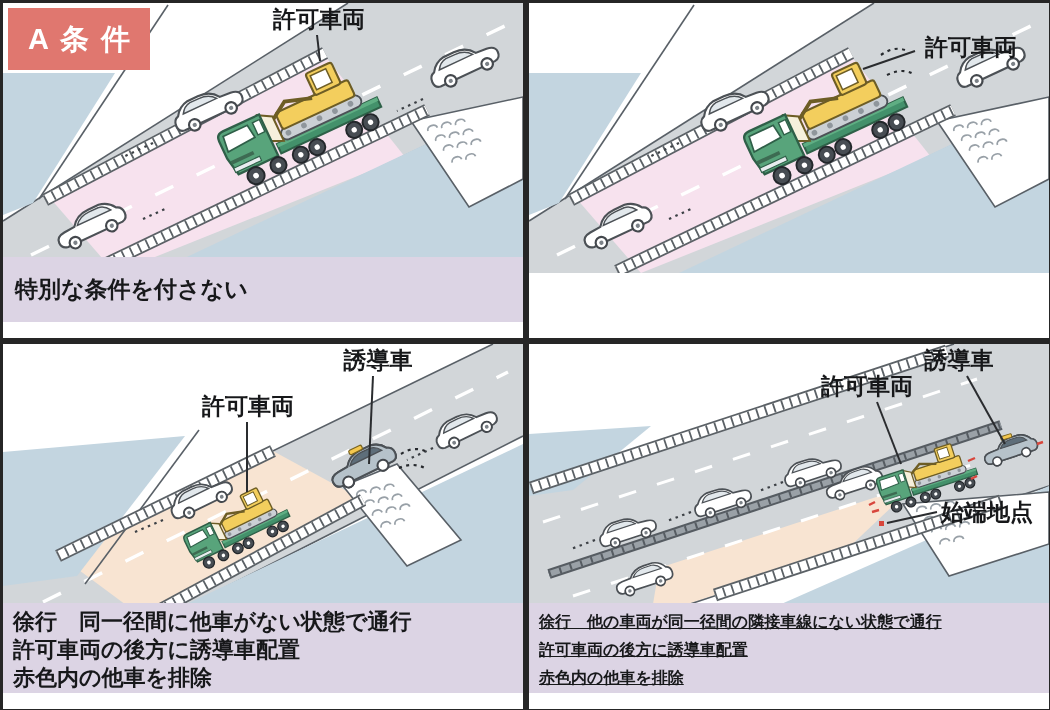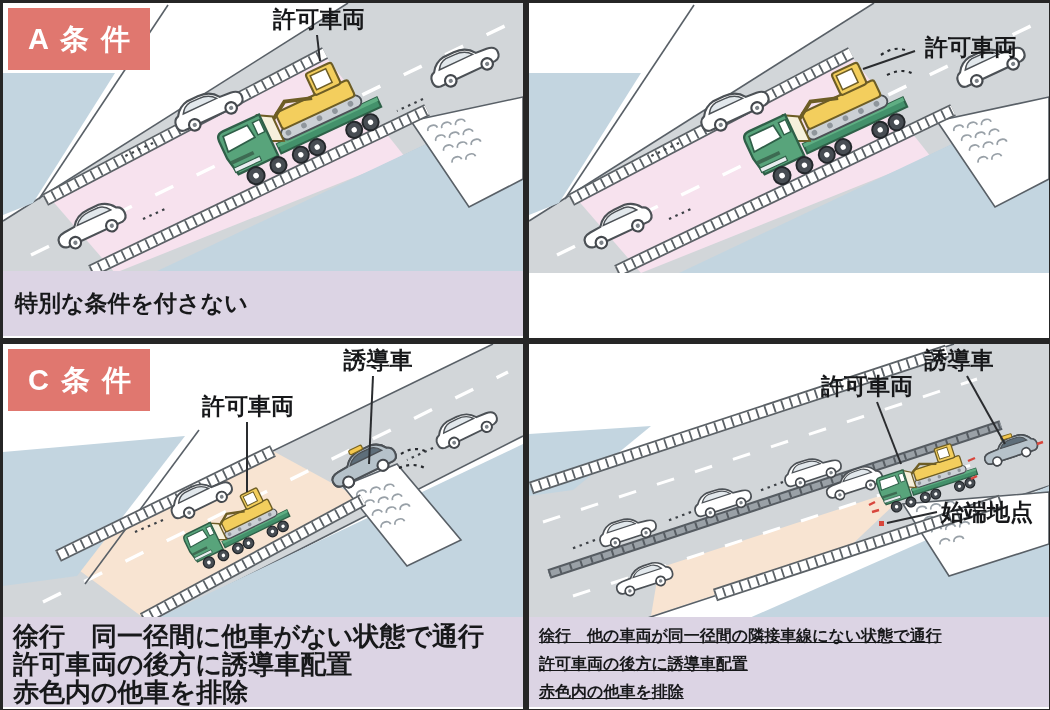--- a/index.html
+++ b/index.html
@@ -5,24 +5,24 @@
   html,body{margin:0;padding:0;}
   body{font-family:"Liberation Sans",sans-serif;background:#fff;}
   #frame{width:1050px;height:710px;background:#262626;box-sizing:border-box;
          padding:3px;display:grid;grid-template-columns:520px 520px;
          grid-template-rows:335px 365px;gap:6px;}
   .panel{position:relative;background:#fff;overflow:hidden;}
   .panel svg{display:block;}
   .badge{position:absolute;top:5px;left:5px;width:142px;height:62px;
          background:#E0776F;color:#fff;font-weight:bold;font-size:29px;
          line-height:62px;padding-left:20px;letter-spacing:2px;box-sizing:border-box;}
-  .caption{position:absolute;left:0;right:0;bottom:2px;background:#DCD4E4;
+  .caption{position:absolute;left:0;right:0;bottom:16px;background:#DCD4E4;
            color:#17181a;font-weight:bold;box-sizing:border-box;}
   .cap-1{height:65px;line-height:65px;font-size:23px;padding:0 12px;}
-  .cap-3{height:90px;padding:5px 10px 0 10px;font-size:26px;line-height:28px;}
+  .cap-3{height:90px;padding:5px 10px 0 10px;font-size:22px;line-height:28px;}
   .cap-3.small{font-size:16px;text-decoration:underline;}
   .cap-line{white-space:nowrap;}
   
   .road{fill:#D2D6D9;}
   .water{fill:#C3D5E0;}
   .bank{fill:#fff;stroke:#596067;stroke-width:1.6;}
   .zoneP{fill:#F7E2EE;}
   .zoneO{fill:#F8E4D2;}
   .edge{stroke:#596067;stroke-width:1.6;fill:none;}
   .lane{stroke:#fff;stroke-width:3.4;stroke-dasharray:20 26;fill:none;}
@@ -212,21 +212,20 @@
       <use href="#car" transform="translate(498,80) rotate(-26) scale(-0.74,0.74)"></use>
       <use href="#gcar" transform="translate(334,148) rotate(-26) scale(0.78)"></use>
       <path class="slow" d="M398,110 q12,-8 24,-3"></path>
       <path class="slow" d="M396,124 q14,-6 26,0"></path>
       <use href="#truck" transform="translate(195,230) rotate(-26) scale(0.62)"></use>
       <line class="ldr" x1="370" y1="32" x2="366" y2="120"></line>
       <text class="lbl mid" x="375" y="24">誘導車</text>
       <line class="ldr" x1="244" y1="78" x2="244" y2="148"></line>
       <text class="lbl mid" x="245" y="70">許可車両</text>
     </svg>
-    <div class="badge">C 条 件</div>
     <div class="caption cap-3">
       <div class="cap-line">徐行　同一径間に他車がない状態で通行</div>
       <div class="cap-line">許可車両の後方に誘導車配置</div>
       <div class="cap-line">赤色内の他車を排除</div>
     </div>
   </div>
 
   <div class="panel">
     <svg viewBox="0 0 520 275" width="520" height="275">
       <polygon class="road" points="0,140 425,0 520,0 520,142 0,313"></polygon>

